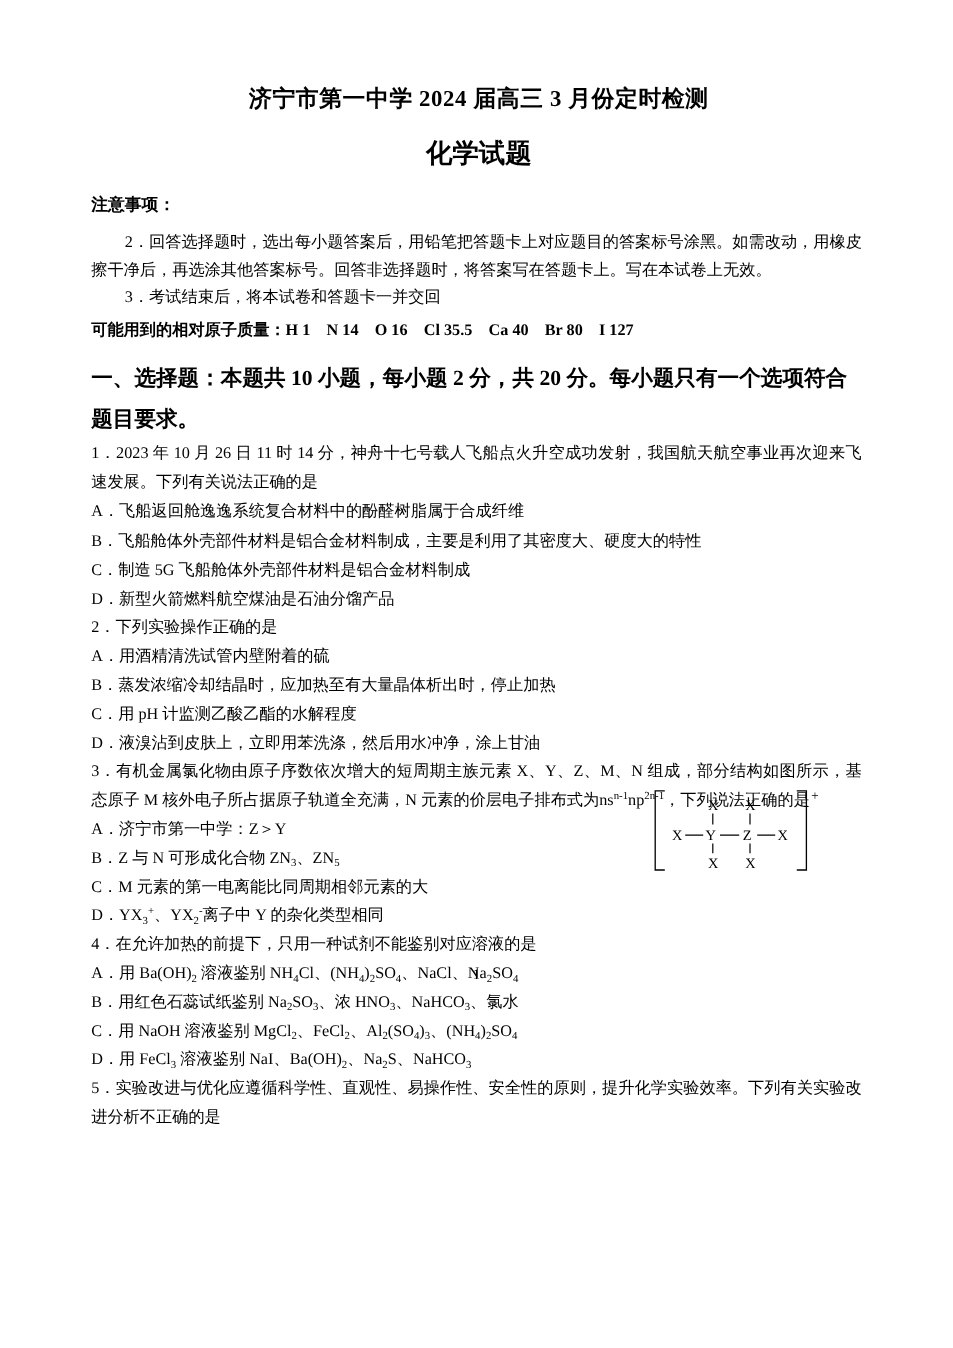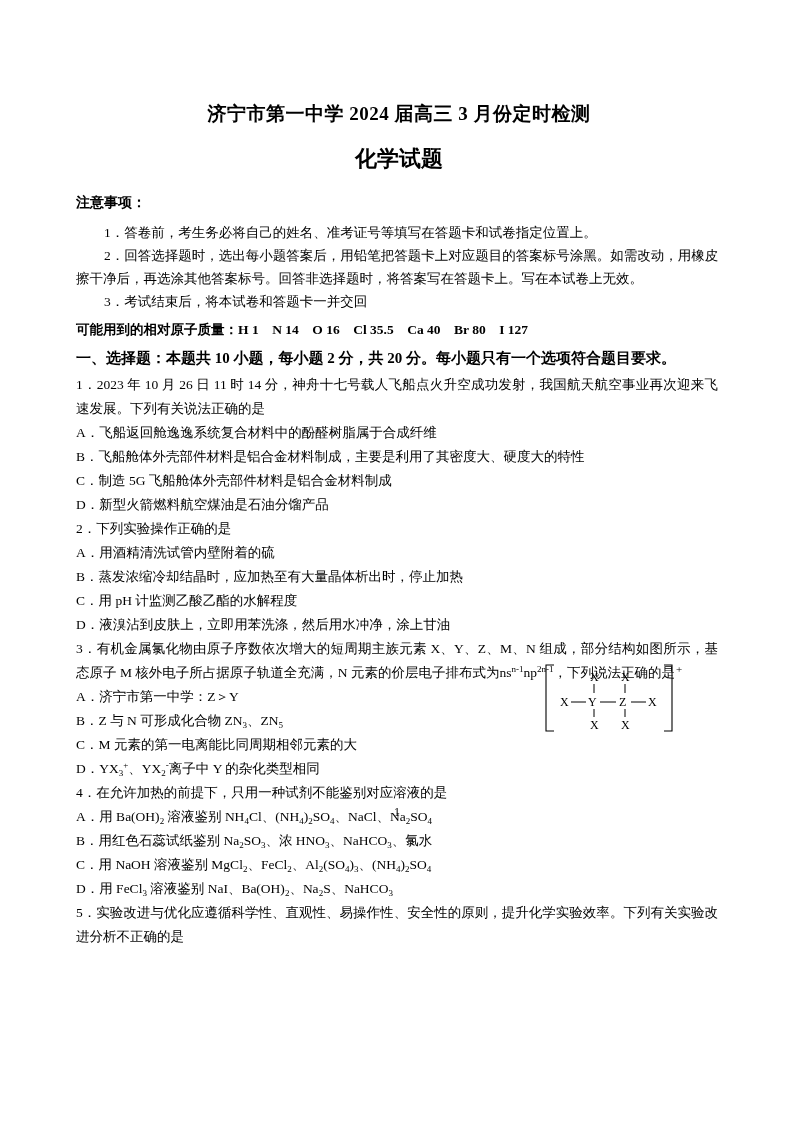--- a/index.html
+++ b/index.html
@@ -11,21 +11,21 @@
     height: 1123px;
     background: #ffffff;
     font-family: "Liberation Serif", "DejaVu Serif", serif;
     color: #000000;
   }
   .page {
     position: relative;
     width: 794px;
     height: 854px;
     box-sizing: border-box;
-    padding: 101px 72px 40px 76px;
+    padding: 70px 72px 40px 76px;
   }
   .doc-title {
     text-align: center;
     font-size: 19px;
     font-weight: bold;
     letter-spacing: 0.5px;
     margin: 0 0 16px 0;
     line-height: 1.4;
   }
   .doc-subtitle {
@@ -47,24 +47,24 @@
     text-indent: 28px;
     margin: 0;
   }
   .atomic-line {
     font-size: 13.5px;
     font-weight: bold;
     line-height: 1.9;
     margin: 3px 0 0 0;
   }
   .section-heading {
-    font-size: 15px;
+    font-size: 18px;
     font-weight: bold;
     line-height: 1.9;
-    margin: 2px 0 0 0;
+    margin: 10px 0 0 0;
   }
   .q-stem {
     font-size: 13.5px;
     line-height: 1.78;
     margin: 0;
     text-align: justify;
   }
   .q-option {
     font-size: 13.5px;
     line-height: 1.78;
@@ -103,21 +103,20 @@
 </style>
 </head>
 <body>
 
 <div class="page">
 
   <h1 class="doc-title">济宁市第一中学 2024 届高三 3 月份定时检测</h1>
   <h2 class="doc-subtitle">化学试题</h2>
 
   <p class="notice-heading">注意事项：</p>
-  <p class="notice-item">1．答卷前，考生务必将自己的姓名、准考证号等填写在答题卡和试卷指定位置上。</p>
   <p class="notice-item">2．回答选择题时，选出每小题答案后，用铅笔把答题卡上对应题目的答案标号涂黑。如需改动，用橡皮擦干净后，再选涂其他答案标号。回答非选择题时，将答案写在答题卡上。写在本试卷上无效。</p>
   <p class="notice-item">3．考试结束后，将本试卷和答题卡一并交回</p>
 
   <p class="atomic-line">可能用到的相对原子质量：H 1　N 14　O 16　Cl 35.5　Ca 40　Br 80　I 127</p>
 
   <p class="section-heading">一、选择题：本题共 10 小题，每小题 2 分，共 20 分。每小题只有一个选项符合题目要求。</p>
 
   <div class="q-block">
     <p class="q-stem">1．2023 年 10 月 26 日 11 时 14 分，神舟十七号载人飞船点火升空成功发射，我国航天航空事业再次迎来飞速发展。下列有关说法正确的是</p>
     <p class="q-option">A．飞船返回舱逸逸系统复合材料中的酚醛树脂属于合成纤维</p>

